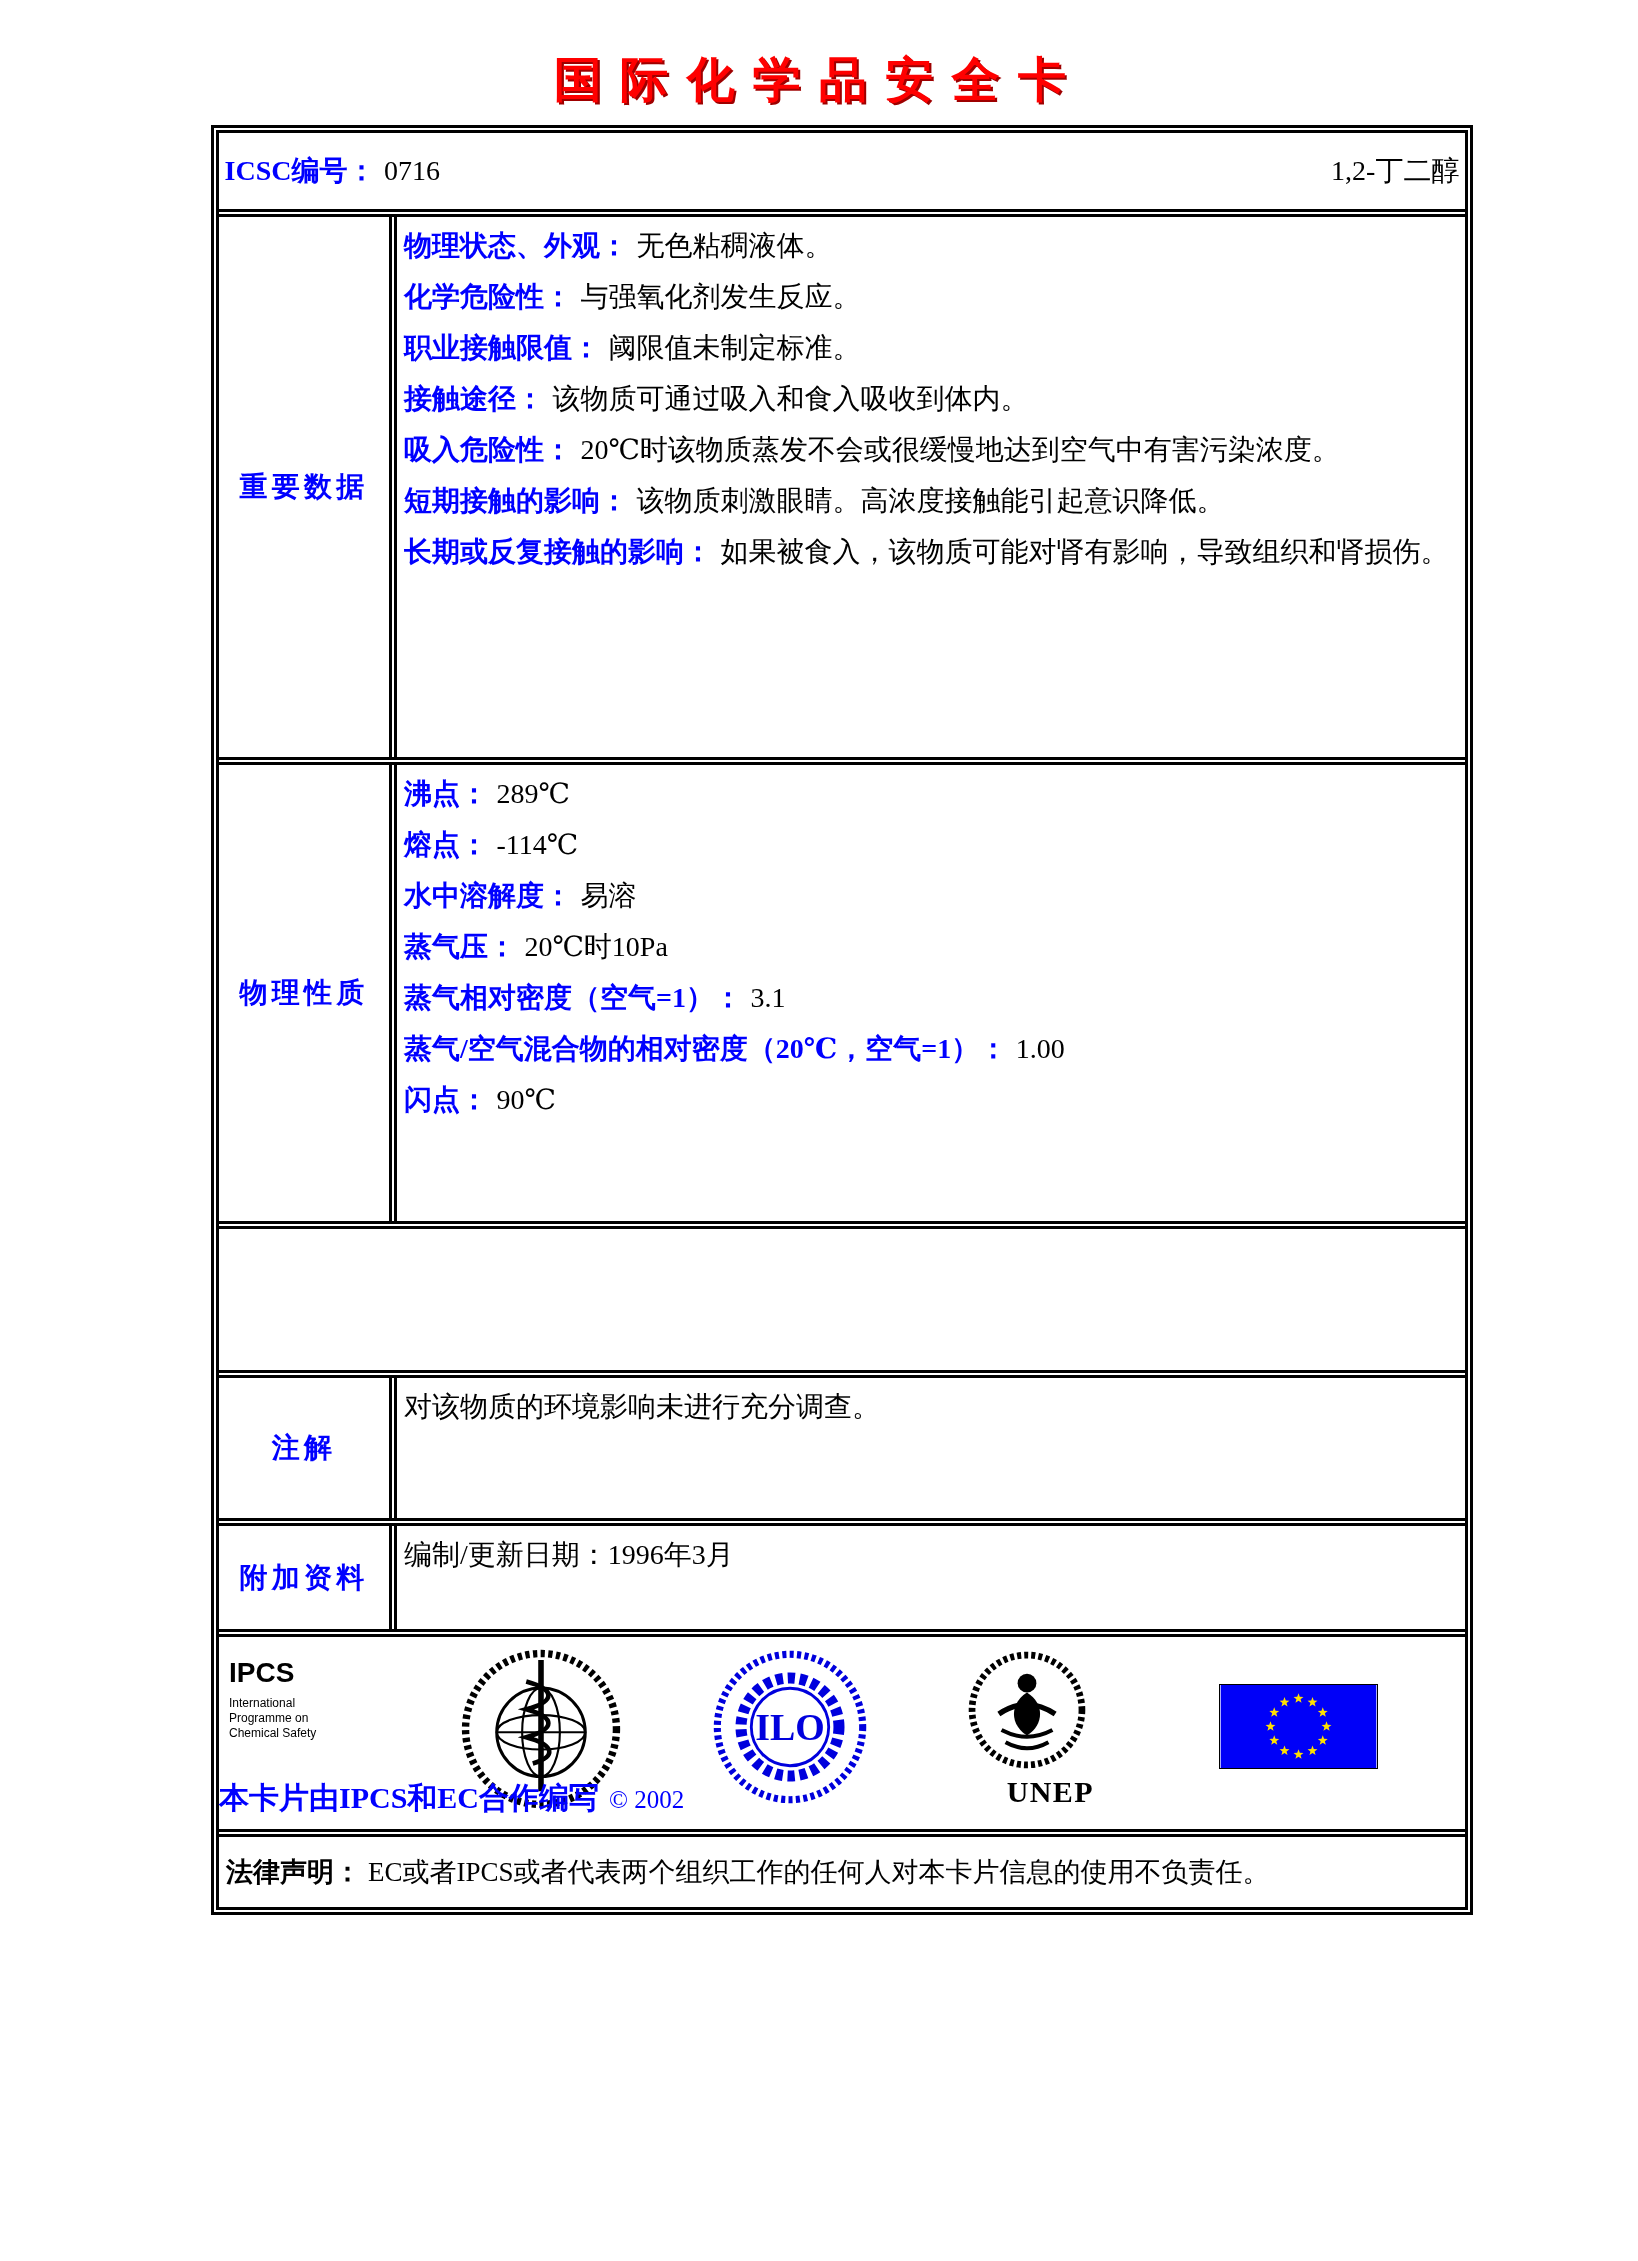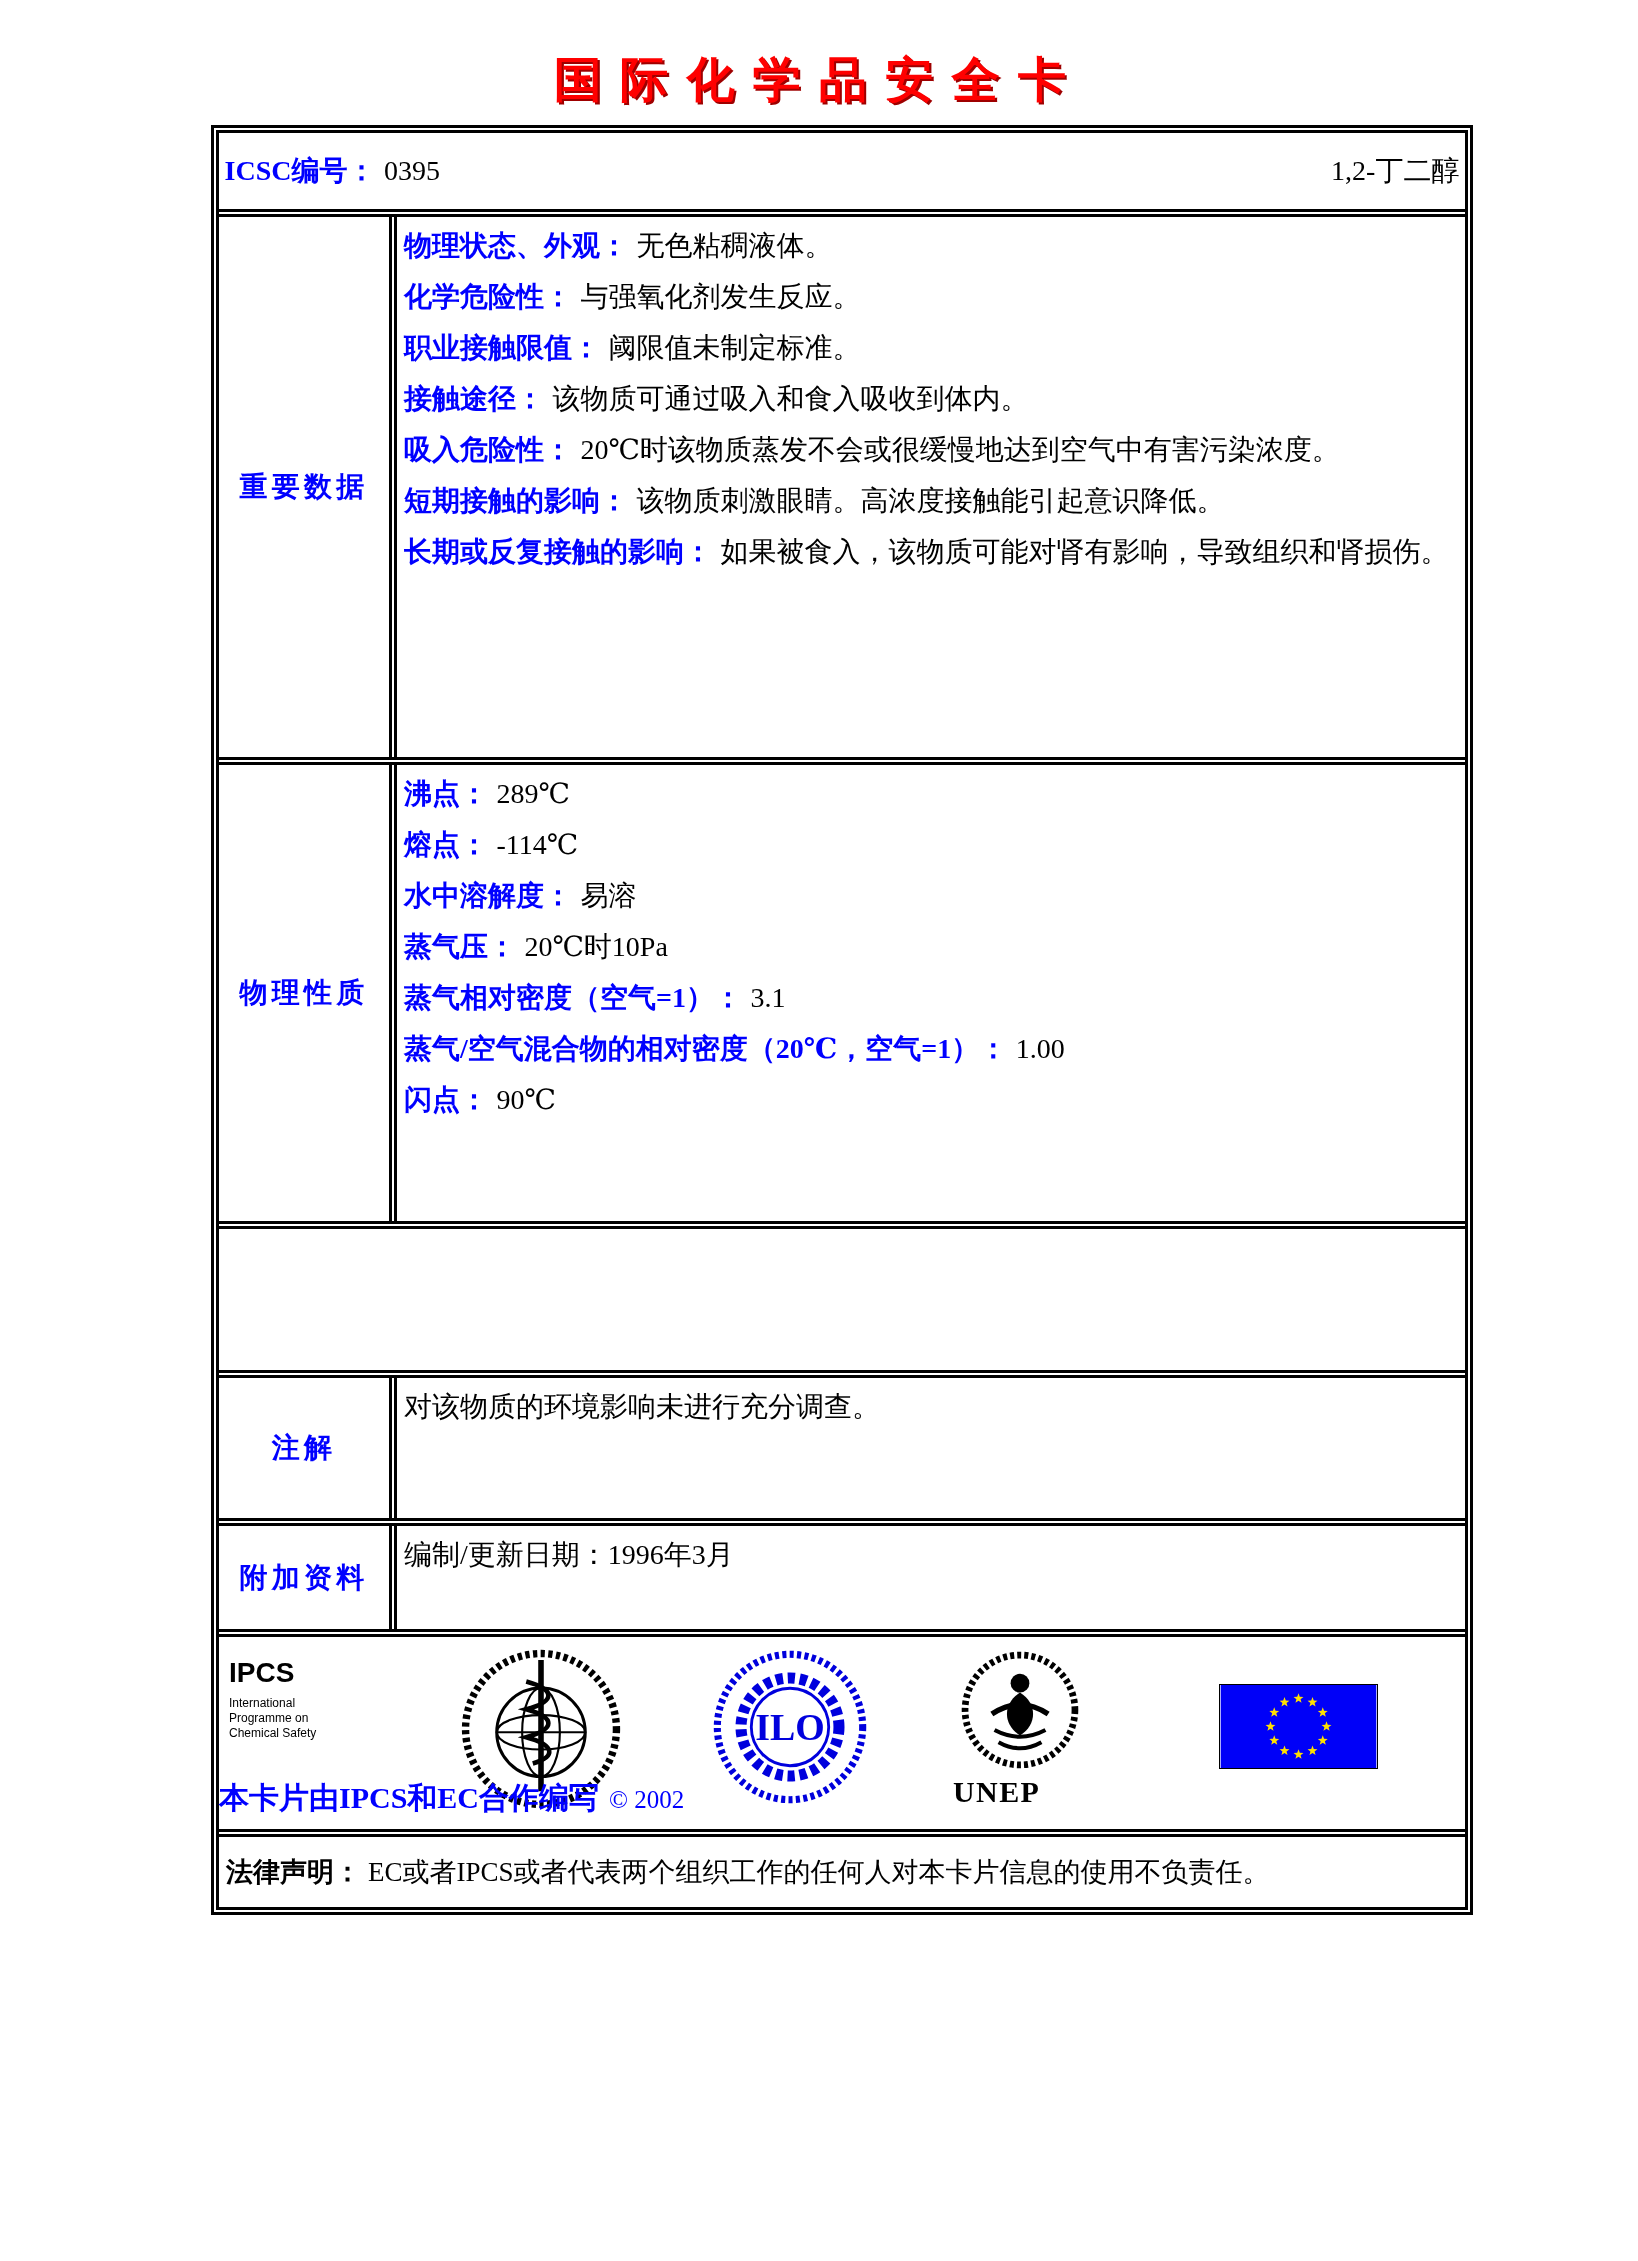--- a/index.html
+++ b/index.html
@@ -50,41 +50,41 @@
   .row-notes{height:148px;}
   .row-additional{height:111px;}
 
   .logos-row{display:block;height:200px;position:relative;}
   .ipcs-block{position:absolute;left:10px;top:21px;
     font-family:"Liberation Sans","DejaVu Sans",sans-serif;}
   .ipcs-title{font-size:28px;font-weight:bold;line-height:1.1;}
   .ipcs-sub{font-size:12px;line-height:1.25;margin-top:7px;}
   .who-logo{position:absolute;left:240px;top:10px;}
   .ilo-logo{position:absolute;left:492px;top:11.3px;}
-  .unep-block{position:absolute;left:734px;top:10px;text-align:left;width:141px;}
+  .unep-block{position:absolute;left:734px;top:10px;text-align:right;width:141px;}
   .unep-label{font-family:"Liberation Serif","DejaVu Serif",serif;font-weight:bold;
     font-size:30px;letter-spacing:1.4px;margin-top:-8.5px;}
   .eu-flag{position:absolute;left:1000px;top:47px;border:1.4px solid #000;}
   .caption{position:absolute;left:0;bottom:10px;width:100%;text-align:left;color:var(--accent-blue);}
   .caption-main{font-weight:bold;font-size:30px;}
   .caption-copy{font-size:25px;margin-left:10px;}
 
   .legal-row{height:78px;align-items:center;padding:0 7px;font-size:27px;}
   .legal-label{font-weight:bold;color:#000;margin-right:7px;white-space:nowrap;}
 </style>
 </head>
 <body>
 
 <div class="page-title">国际化学品安全卡</div>
 
 <div class="card">
 
   <div class="row header-row">
     <div class="header-left">
-      <span class="key">ICSC编号：</span><span class="val">0395</span>
+      <span class="key">ICSC编号：</span><span class="val">0716</span>
     </div>
     <div class="header-right">1,2-丁二醇</div>
   </div>
 
   <div class="row section row-important">
     <div class="label-cell">重要数据</div>
     <div class="content-cell">
         <p class="line"><span class="key">物理状态、外观：</span><span class="val">无色粘稠液体。</span></p>
         <p class="line"><span class="key">化学危险性：</span><span class="val">与强氧化剂发生反应。</span></p>
         <p class="line"><span class="key">职业接触限值：</span><span class="val">阈限值未制定标准。</span></p>

